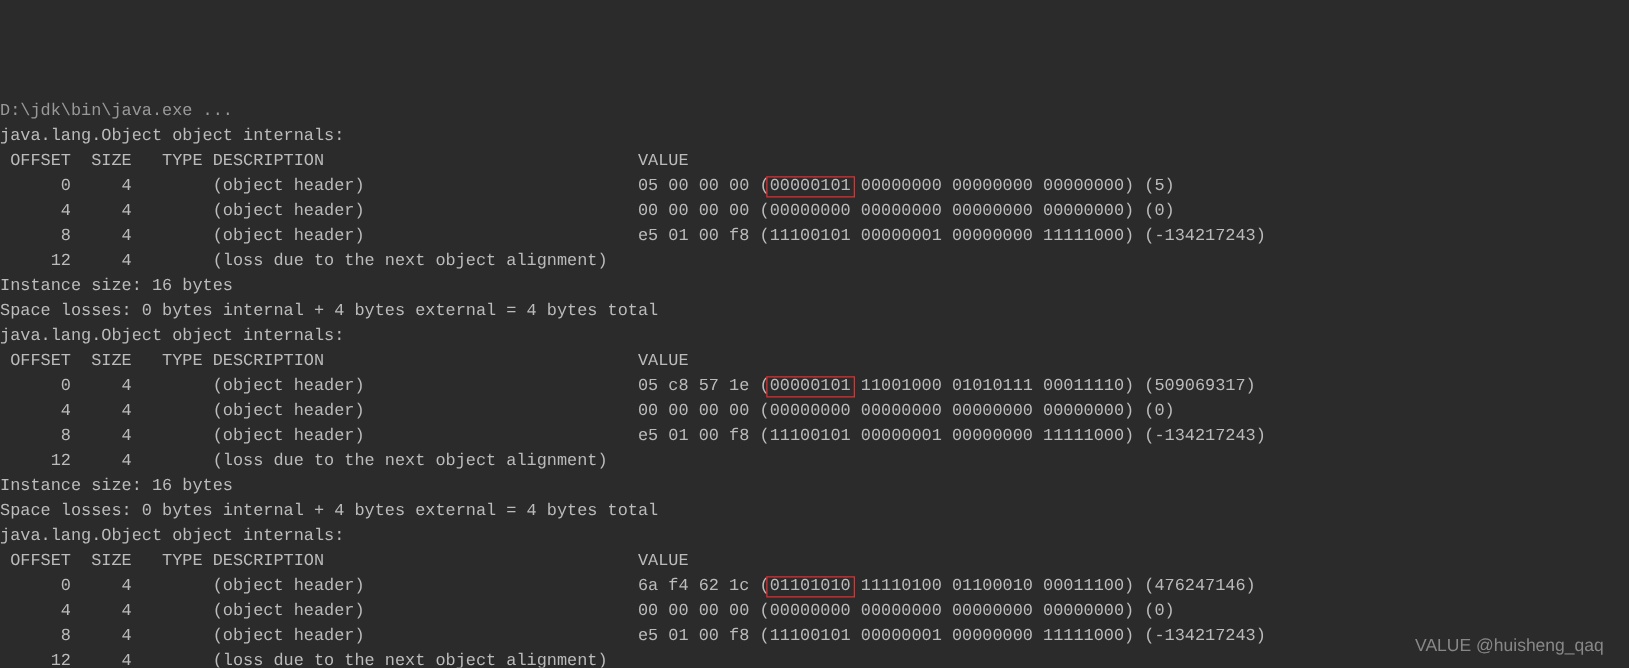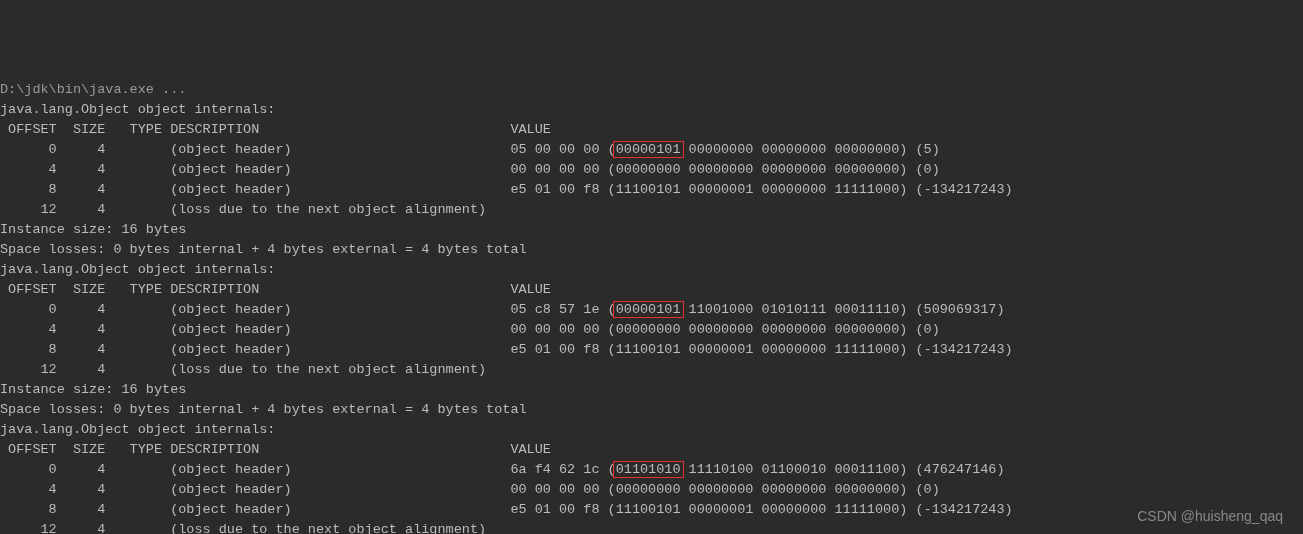--- a/index.html
+++ b/index.html
@@ -33,16 +33,16 @@
       font-size: 14px;
       font-family: sans-serif;
     }
   </style>
 </head>
 <body>
 
 
 
 <div id="container"><span class="line cmd-line">D:\jdk\bin\java.exe ...</span><span class="line">java.lang.Object object internals:</span><span class="line"> OFFSET  SIZE   TYPE DESCRIPTION                               VALUE</span><span class="line"><span>      0     4        (object header)                           05 00 00 00 (</span><span class="hl">00000101</span><span> 00000000 00000000 00000000) (5)</span></span><span class="line">      4     4        (object header)                           00 00 00 00 (00000000 00000000 00000000 00000000) (0)</span><span class="line">      8     4        (object header)                           e5 01 00 f8 (11100101 00000001 00000000 11111000) (-134217243)</span><span class="line">     12     4        (loss due to the next object alignment)</span><span class="line">Instance size: 16 bytes</span><span class="line">Space losses: 0 bytes internal + 4 bytes external = 4 bytes total</span><span class="line"></span><span class="line">java.lang.Object object internals:</span><span class="line"> OFFSET  SIZE   TYPE DESCRIPTION                               VALUE</span><span class="line"><span>      0     4        (object header)                           05 c8 57 1e (</span><span class="hl">00000101</span><span> 11001000 01010111 00011110) (509069317)</span></span><span class="line">      4     4        (object header)                           00 00 00 00 (00000000 00000000 00000000 00000000) (0)</span><span class="line">      8     4        (object header)                           e5 01 00 f8 (11100101 00000001 00000000 11111000) (-134217243)</span><span class="line">     12     4        (loss due to the next object alignment)</span><span class="line">Instance size: 16 bytes</span><span class="line">Space losses: 0 bytes internal + 4 bytes external = 4 bytes total</span><span class="line"></span><span class="line">java.lang.Object object internals:</span><span class="line"> OFFSET  SIZE   TYPE DESCRIPTION                               VALUE</span><span class="line"><span>      0     4        (object header)                           6a f4 62 1c (</span><span class="hl">01101010</span><span> 11110100 01100010 00011100) (476247146)</span></span><span class="line">      4     4        (object header)                           00 00 00 00 (00000000 00000000 00000000 00000000) (0)</span><span class="line">      8     4        (object header)                           e5 01 00 f8 (11100101 00000001 00000000 11111000) (-134217243)</span><span class="line">     12     4        (loss due to the next object alignment)</span></div>
-<div class="watermark">CSDN @huisheng_qaq</div>
+<div class="watermark">VALUE @huisheng_qaq</div>
 
 
 
 
 </body></html>

